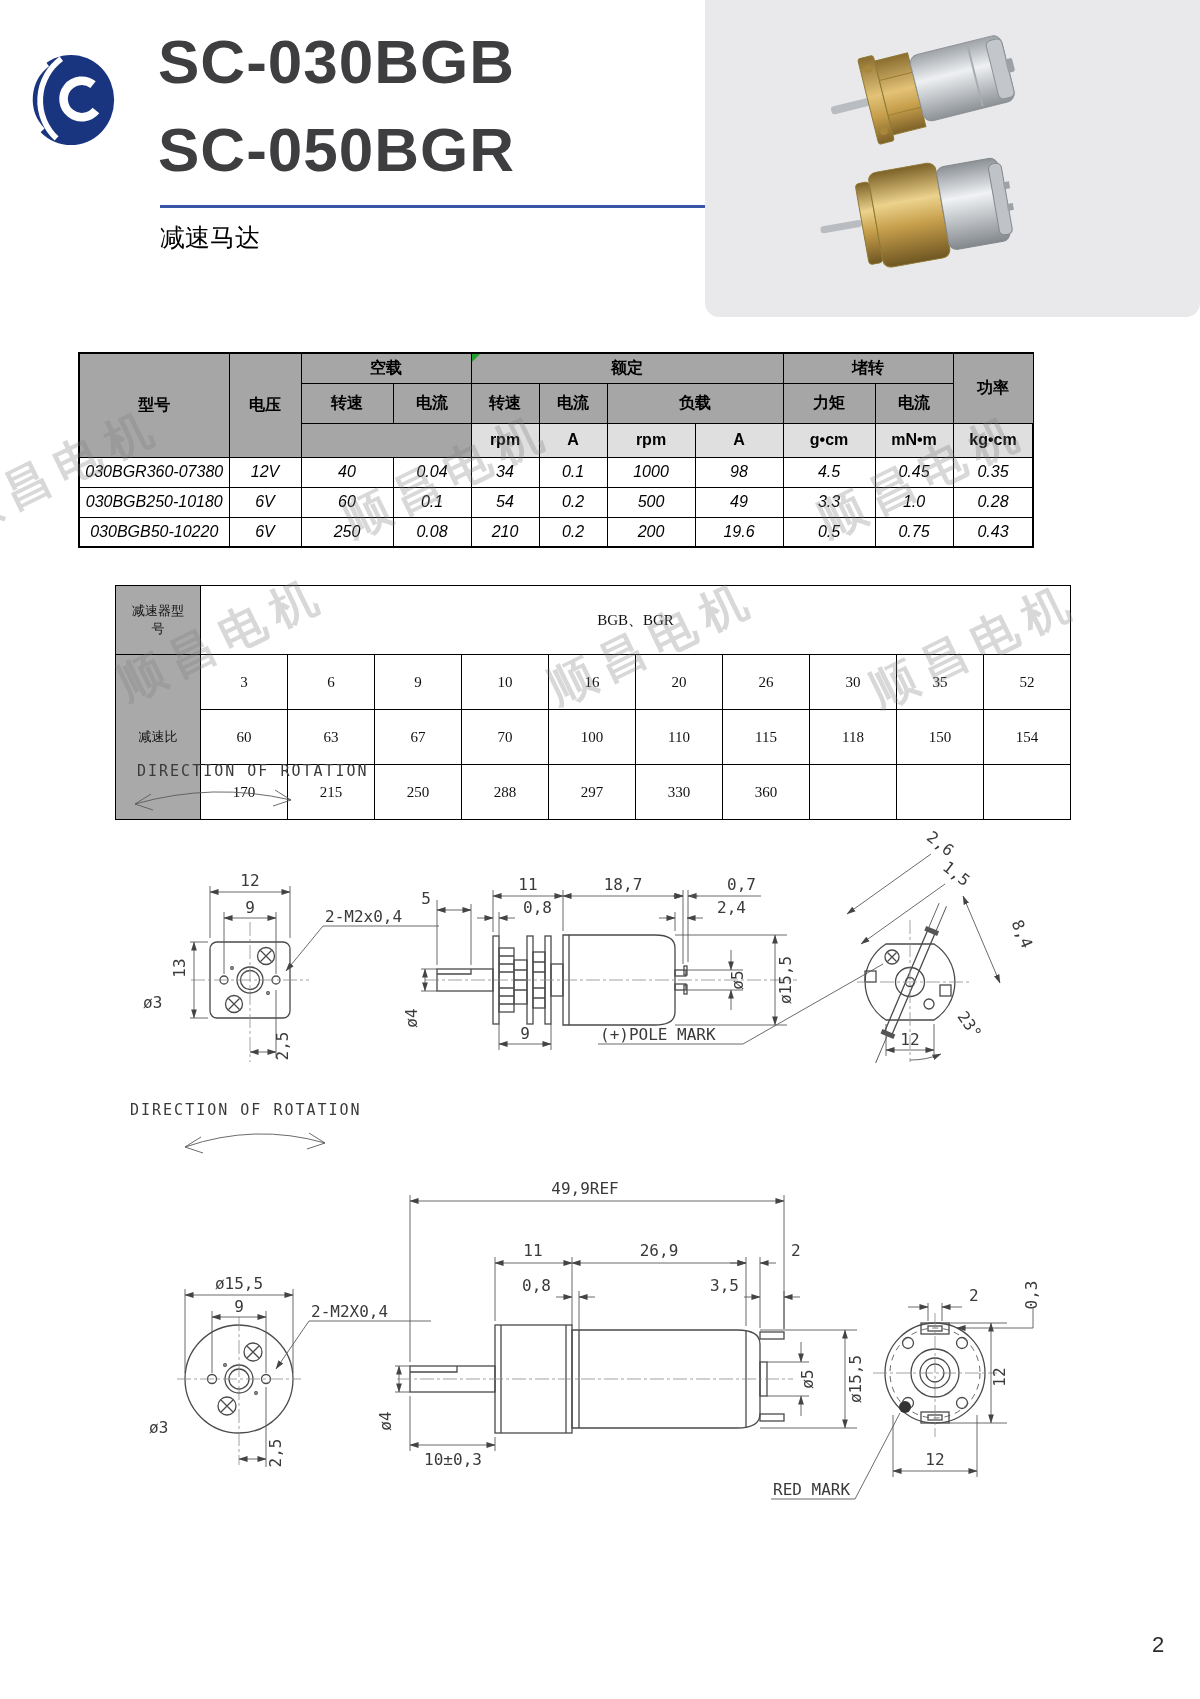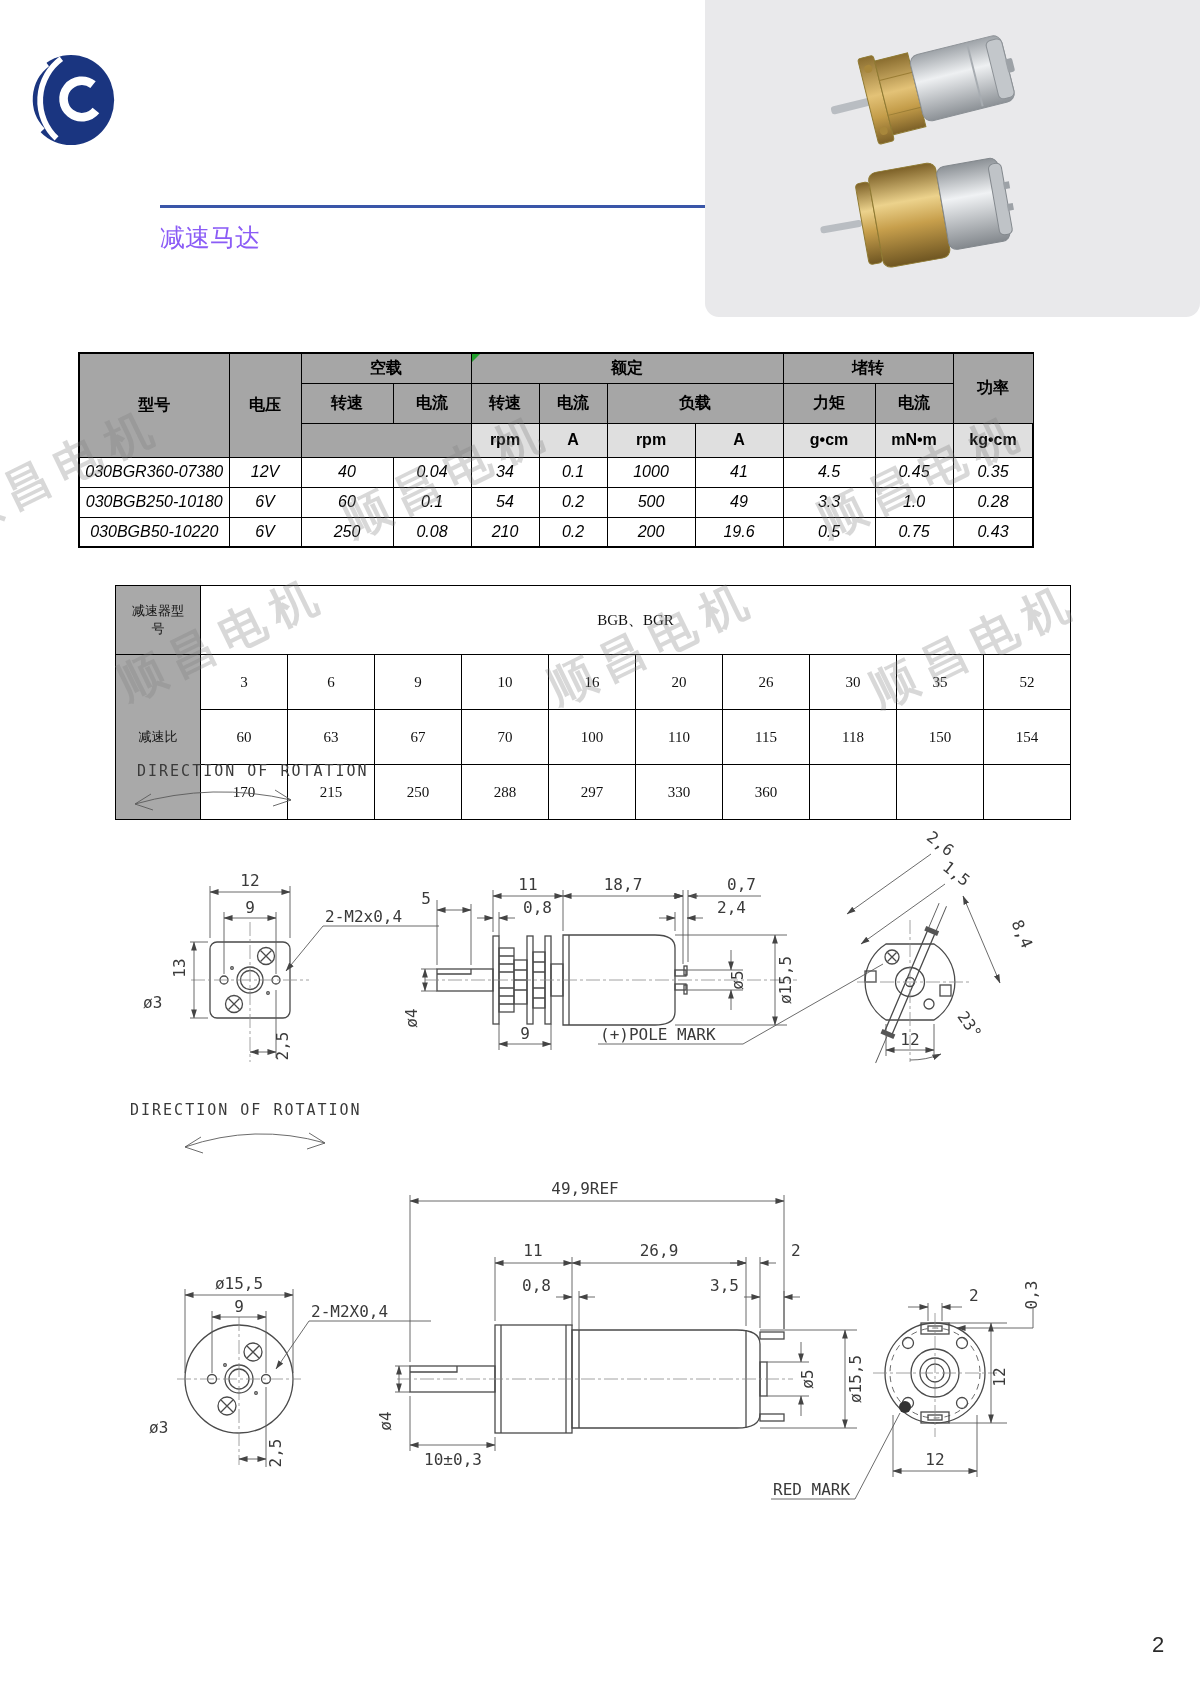--- a/index.html
+++ b/index.html
@@ -5,21 +5,21 @@
 <style>
   html,body{margin:0;padding:0;background:#fff;}
   .page{position:relative;width:1200px;height:1699px;background:#ffffff;
         font-family:"Liberation Sans",sans-serif;overflow:hidden;}
 
   
   .logo{position:absolute;left:22px;top:52px;width:96px;height:96px;}
   .title-block{position:absolute;left:158px;top:18px;line-height:88px;
                font-size:62px;font-weight:700;color:#3e3e41;letter-spacing:1px;}
   .title-rule{position:absolute;left:160px;top:205px;width:545px;height:3px;background:#3a56a8;}
-  .subtitle{position:absolute;left:160px;top:221px;font-size:25px;color:#8b5cf6;}
+  .subtitle{position:absolute;left:160px;top:221px;font-size:25px;color:#000000;}
 
   
   .photo-panel{position:absolute;left:705px;top:0;width:495px;height:317px;
                background:#e9e9eb;border-radius:0 0 14px 14px;}
   .motor{position:absolute;}
 
   
   .spec-table{position:absolute;left:78px;top:352px;border-collapse:collapse;
               table-layout:fixed;width:954px;font-size:16px;color:#000;text-align:center;
               border:2px solid #000;}
@@ -59,20 +59,24 @@
 <body>
 
 <div class="page">
 
   <svg class="logo" viewBox="0 0 100 100">
     <ellipse cx="51" cy="50" rx="45" ry="47" fill="#1a3580"></ellipse>
     <path d="M26 12 A47 47 0 0 0 21 82" stroke="#fff" stroke-width="7" fill="none"></path>
     <path d="M41 7 A54 54 0 0 0 36 90" stroke="#fff" stroke-width="6" fill="none"></path>
     <path d="M74 34 A19 19 0 1 0 77 61" stroke="#fff" stroke-width="9" fill="none"></path>
   </svg>
+  <div class="title-block">
+    <div>SC-030BGB</div>
+    <div>SC-050BGR</div>
+  </div>
   <div class="title-rule"></div>
   <div class="subtitle">减速马达</div>
 
   <div class="photo-panel">
     <svg class="motor" style="left:120px;top:18px;" width="230" height="140" viewBox="0 0 230 140">
       <defs>
         <linearGradient id="gA" x1="0" y1="0" x2="0" y2="1">
           <stop offset="0" stop-color="#8a6d2f"></stop>
             <stop offset="0.45" stop-color="#e3c277"></stop>
           <stop offset="0.7" stop-color="#c49d4a"></stop>
@@ -169,21 +173,21 @@
       <td>W</td>
     </tr>
     <tr class="rd">
       <td>030BGR360-07380</td>
       <td>12V</td>
       <td>40</td>
       <td>0.04</td>
       <td>34</td>
       <td>0.1</td>
       <td>1000</td>
-      <td>41</td>
+      <td>98</td>
       <td>4.5</td>
       <td>0.45</td>
       <td>0.35</td>
     </tr>
     <tr class="rd">
       <td>030BGB250-10180</td>
       <td>6V</td>
       <td>60</td>
       <td>0.1</td>
       <td>54</td>

